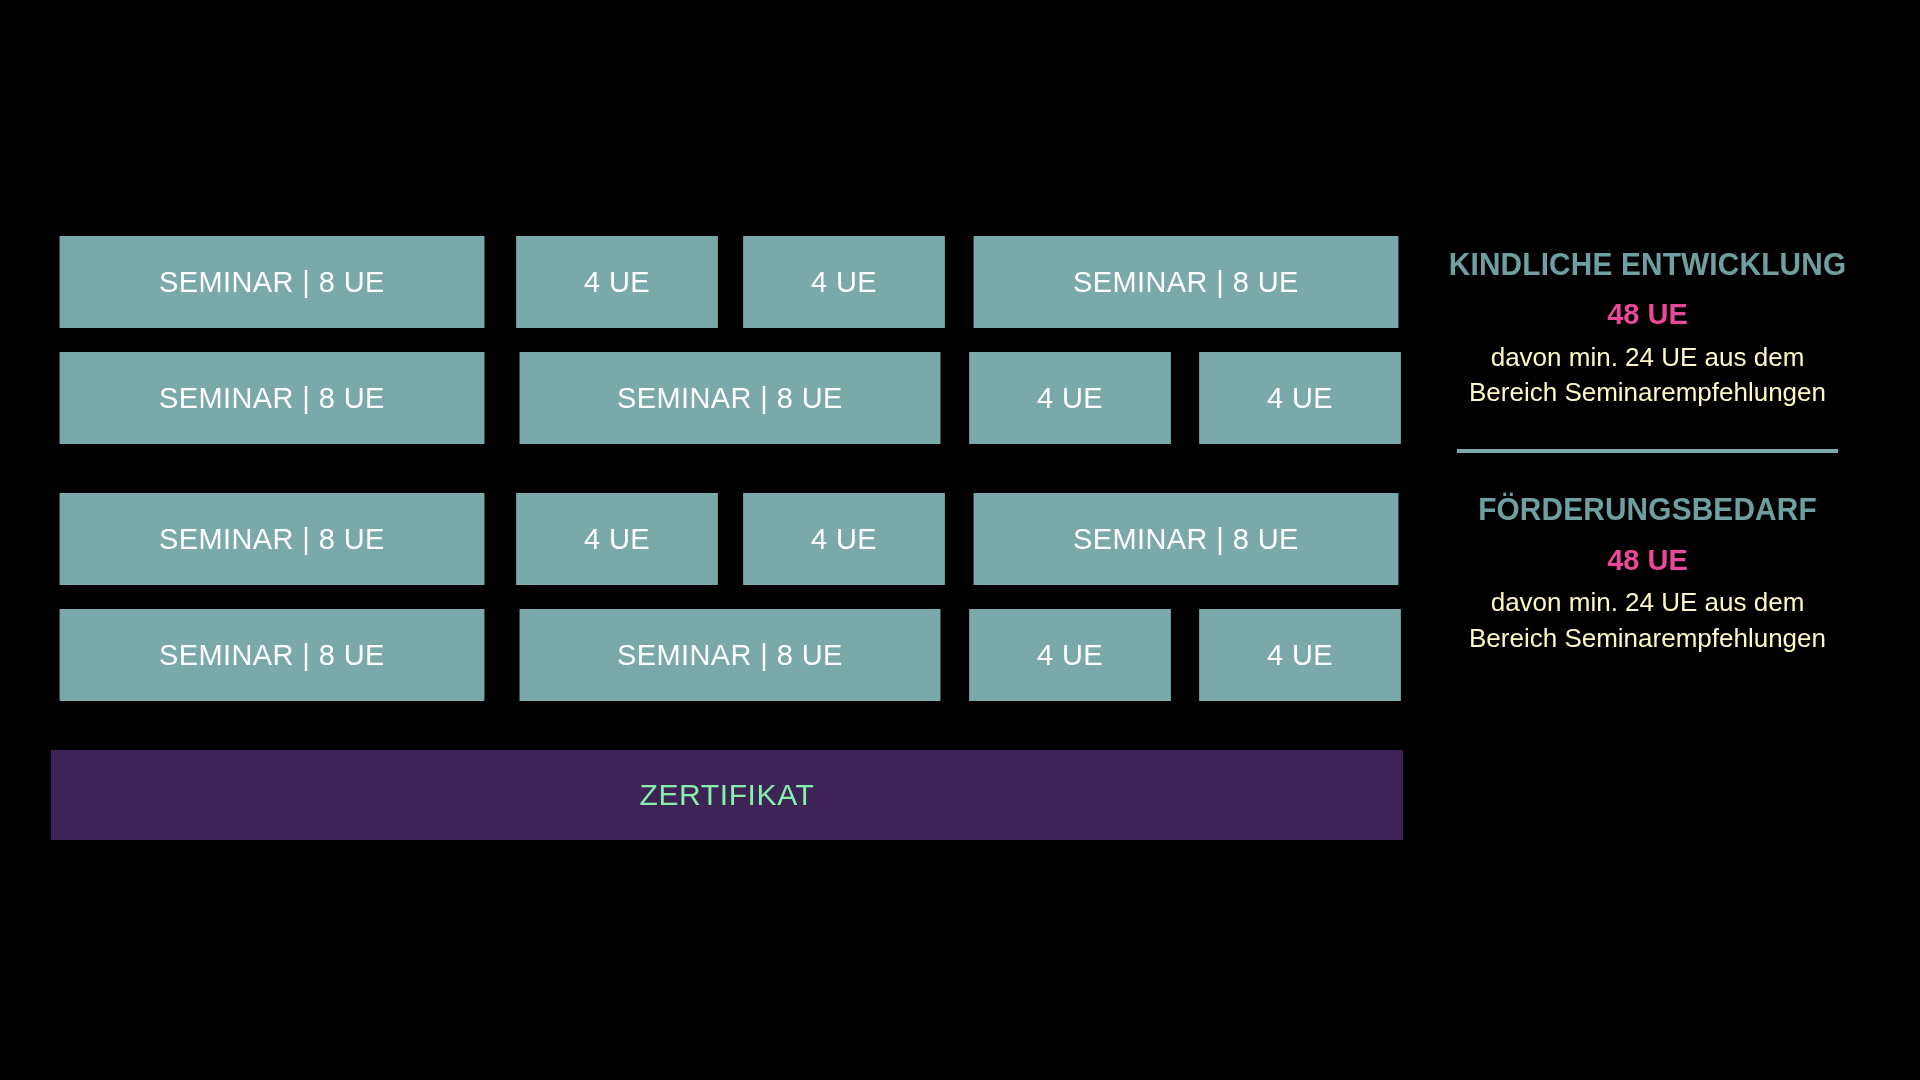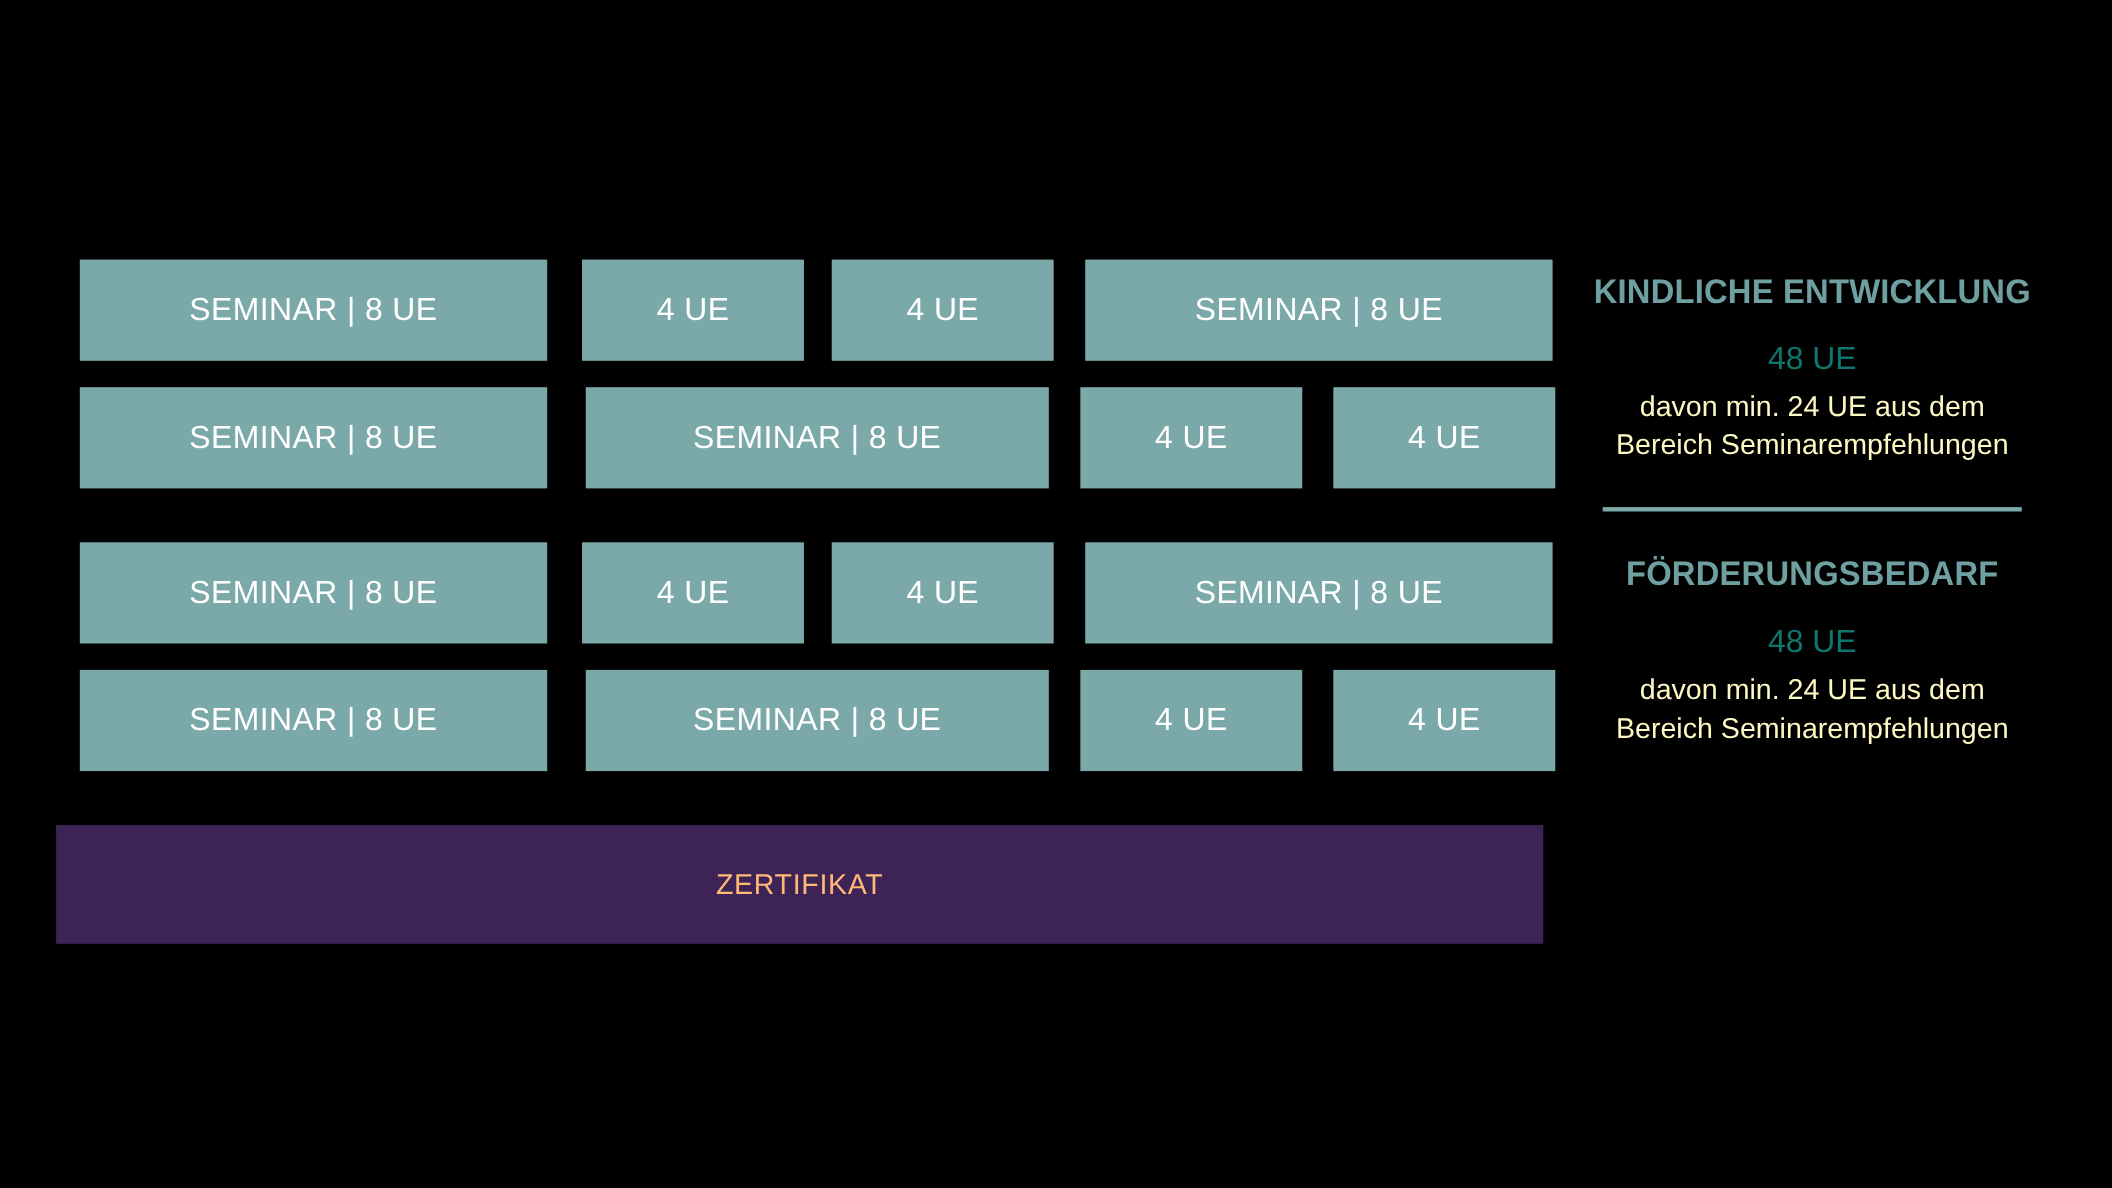--- a/index.html
+++ b/index.html
@@ -19,21 +19,21 @@
   .canvas {
     position: relative;
     width: 1920px;
     height: 1080px;
     background: #000000;
   }
 
   
   .matrix {
     position: absolute;
-    left: 66px;
+    left: 53px;
     top: 236px;
     width: 1352px;
   }
 
   .bar-row {
     display: flex;
     width: 100%;
     margin-bottom: 24px;
   }
   .bar-row.group-gap {
@@ -67,27 +67,27 @@
   .gap-22 { flex: 0 0 22px; }
   .gap-19 { flex: 0 0 19px; }
 
   .zertifikat-wrap {
     position: absolute;
     left: 51px;
     top: 750px;
     width: 1352px;
   }
   .zertifikat {
-    height: 108px;
+    height: 90px;
     background: #3E2357;
-    color: #fdba74;
+    color: #86efac;
     display: flex;
     align-items: center;
     justify-content: center;
-    font-size: 26px;
+    font-size: 30px;
     letter-spacing: 0.6px;
   }
 
   
   .info-panel {
     position: absolute;
     left: 1425px;
     top: 248px;
     width: 445px;
     text-align: center;
@@ -101,24 +101,24 @@
     font-weight: 700;
     letter-spacing: 0.2px;
     line-height: 1.08;
     color: #6FA0A1;
     white-space: nowrap;
     transform: scaleX(0.96);
     transform-origin: center;
   }
   .info-hours {
     font-size: 29px;
-    font-weight: 400;
+    font-weight: 700;
     line-height: 1.35;
-    margin-top: 26px;
-    color: #0f766e;
+    margin-top: 14px;
+    color: #ec4899;
   }
   .info-note {
     font-size: 26px;
     font-weight: 400;
     line-height: 1.38;
     margin-top: 5px;
     color: #fef9c3;
   }
   .info-note .line { display: block; white-space: nowrap; }
 

